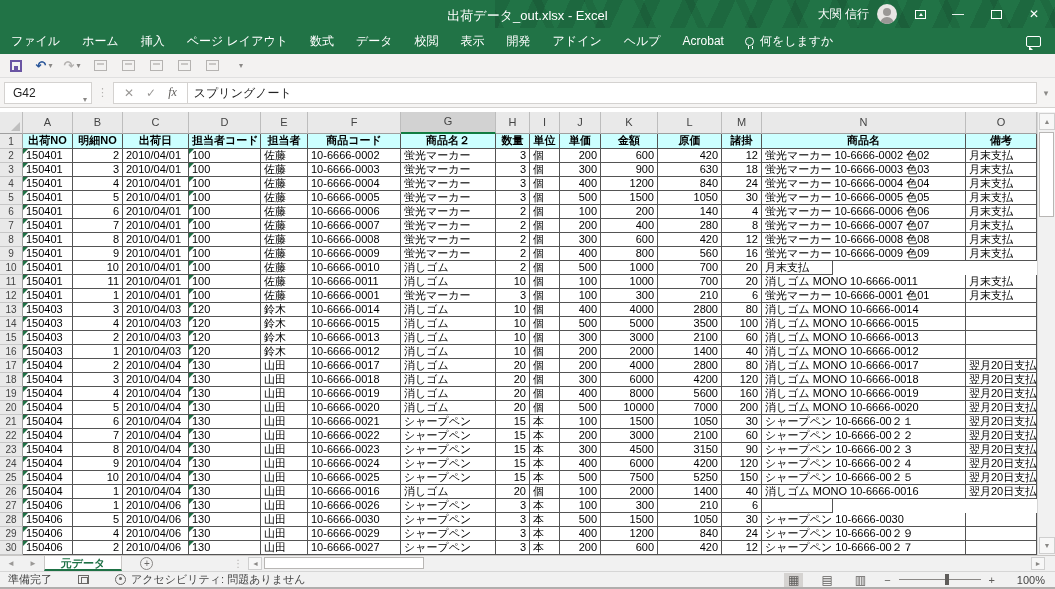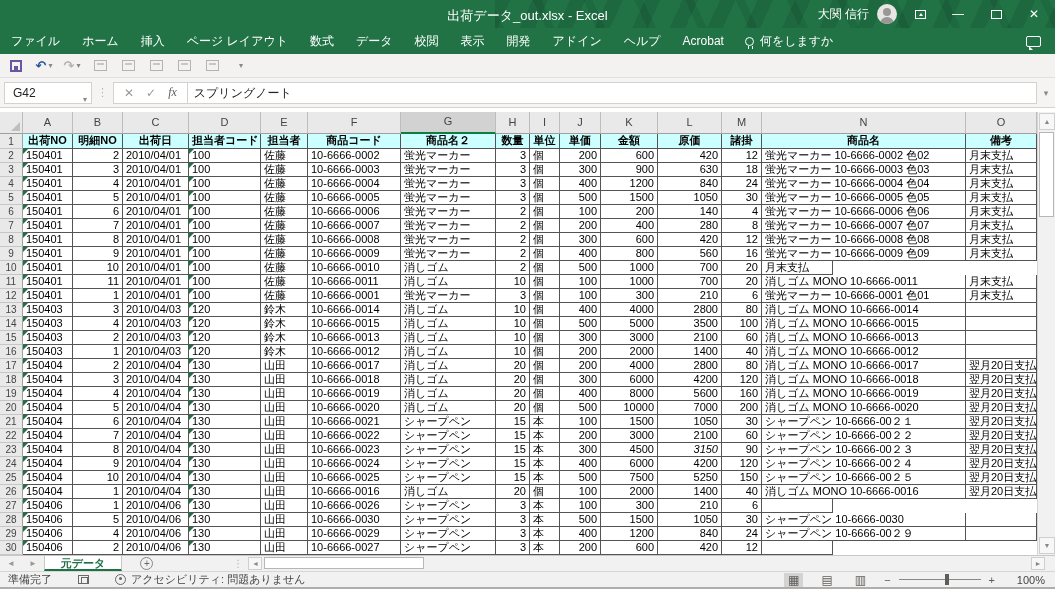--- a/index.html
+++ b/index.html
@@ -635,21 +635,21 @@
       <div class="cell num" style="width: 50px; height: 14px;">8</div>
       <div class="cell" style="width: 66px; height: 14px;">2010/04/04</div>
       <div class="cell tri" style="width: 72px; height: 14px;">130</div>
       <div class="cell" style="width: 47px; height: 14px;">山田</div>
       <div class="cell" style="width: 93px; height: 14px;">10-6666-0023</div>
       <div class="cell" style="width: 95px; height: 14px;">シャープペン</div>
       <div class="cell num" style="width: 34px; height: 14px;">15</div>
       <div class="cell" style="width: 30px; height: 14px;">本</div>
       <div class="cell num" style="width: 41px; height: 14px;">300</div>
       <div class="cell num" style="width: 57px; height: 14px;">4500</div>
-      <div class="cell num" style="width: 64px; height: 14px; font-style: italic;">3150</div>
+      <div class="cell num" style="width: 64px; height: 14px;">3150</div>
       <div class="cell num" style="width: 40px; height: 14px;">90</div>
       <div class="cell" style="width: 204px; height: 14px;">シャープペン 10-6666-00２３</div>
       <div class="cell" style="width: 71px; height: 14px;">翌月20日支払</div>
     </div>
     <div class="grow">
       <div class="rn" style="width: 23px; height: 14px; line-height: 14px;">24</div>
       <div class="cell tri" style="width: 50px; height: 14px;">150404</div>
       <div class="cell num" style="width: 50px; height: 14px;">9</div>
       <div class="cell" style="width: 66px; height: 14px;">2010/04/04</div>
       <div class="cell tri" style="width: 72px; height: 14px;">130</div>
@@ -762,20 +762,21 @@
       <div class="cell tri" style="width: 72px; height: 14px;">130</div>
       <div class="cell" style="width: 47px; height: 14px;">山田</div>
       <div class="cell" style="width: 93px; height: 14px;">10-6666-0027</div>
       <div class="cell" style="width: 95px; height: 14px;">シャープペン</div>
       <div class="cell num" style="width: 34px; height: 14px;">3</div>
       <div class="cell" style="width: 30px; height: 14px;">本</div>
       <div class="cell num" style="width: 41px; height: 14px;">200</div>
       <div class="cell num" style="width: 57px; height: 14px;">600</div>
       <div class="cell num" style="width: 64px; height: 14px;">420</div>
       <div class="cell num" style="width: 40px; height: 14px;">12</div>
+      <div class="cell" style="width: 204px; height: 14px;">シャープペン 10-6666-00２７</div>
       <div class="cell" style="width: 71px; height: 14px;"></div>
     </div>
   </div>
 
 <div id="vscroll">
   <div class="sbtn">▲</div>
   <div id="vthumb"></div>
   <div class="sbtn" id="vdown">▼</div>
 </div>
 

